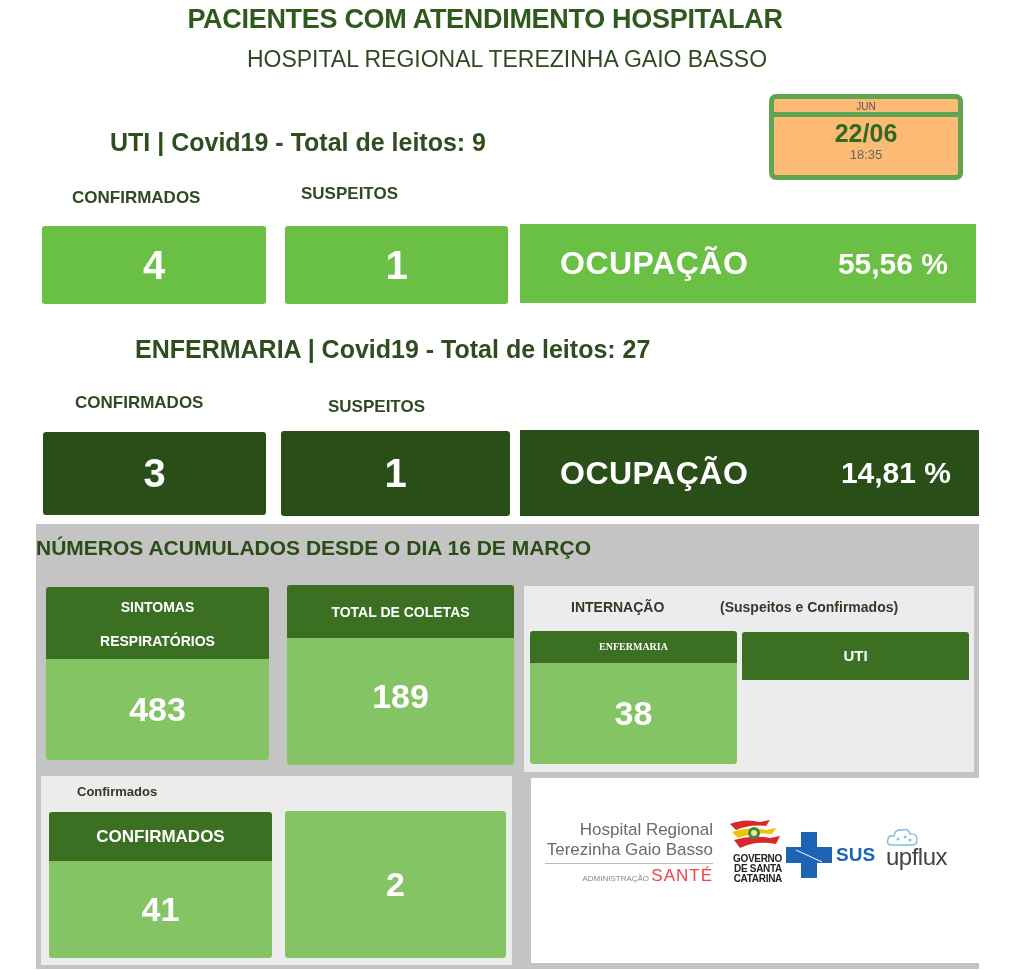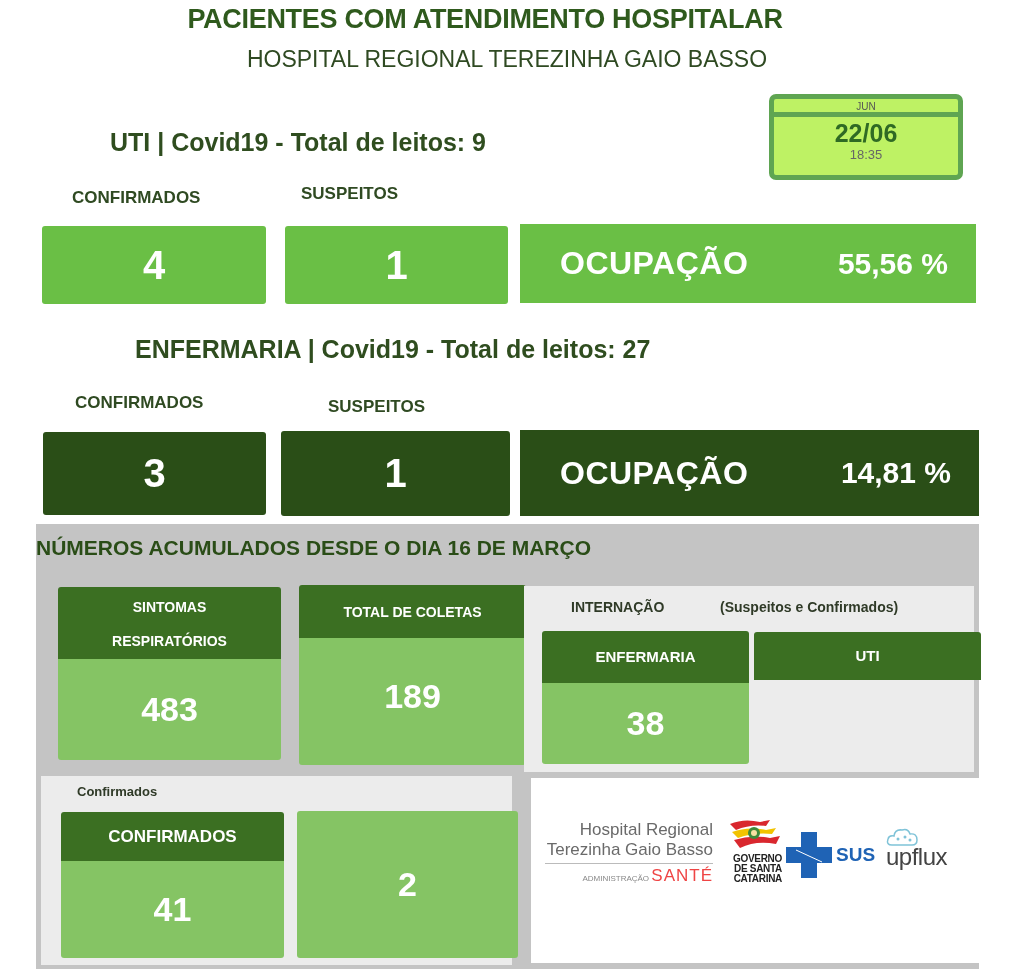--- a/index.html
+++ b/index.html
@@ -6,37 +6,37 @@
   html, body { width: 1024px; height: 970px; background: #ffffff; overflow: hidden; }
   body { position: relative; font-family: "Liberation Sans", "DejaVu Sans", sans-serif; }
   .abs { position: absolute; }
 
   .title { left: 0; width: 970px; top: 4px; text-align: center; font-size: 27px; font-weight: bold; color: #2f5a1d; letter-spacing: -0.3px; }
   .subtitle { left: 0; width: 1014px; top: 46px; text-align: center; font-size: 23px; color: #2f4a22; }
 
   .section-title { font-size: 25px; font-weight: bold; color: #2f4d1f; white-space: nowrap; }
   .lbl { font-size: 17px; font-weight: bold; color: #2f4a22; white-space: nowrap; }
 
-  .datebox { left: 769px; top: 94px; width: 194px; height: 86px; border: 5px solid #5fa552; border-radius: 7px; background: #bef264; }
+  .datebox { left: 769px; top: 94px; width: 194px; height: 86px; border: 5px solid #5fa552; border-radius: 7px; background: #fdba74; }
   .datebox .month { height: 18px; border-bottom: 5px solid #5fa552; text-align: center; font-size: 10px; color: #555; line-height: 15px; }
   .datebox .date { text-align: center; font-size: 25px; font-weight: bold; color: #2f6a24; margin-top: 1px; line-height: 30px; }
   .datebox .time { text-align: center; font-size: 13px; color: #666; line-height: 14px; }
 
   .card { display: flex; align-items: center; justify-content: center; color: #fff; font-weight: bold; border-radius: 3px; }
   .light { background: #6abf45; }
   .dark { background: #2a4e17; }
   .big-num { font-size: 40px; }
   .occ { justify-content: space-between; padding: 0 28px 0 40px; border-radius: 0; }
   .occ .word { font-size: 32px; letter-spacing: 0.5px; }
   .occ .pct { font-size: 30px; }
 
   .panel { left: 36px; top: 524px; width: 943px; height: 445px; background: #c4c4c4; }
   .panel-title { left: 36px; width: 943px; top: 536px; text-align: left; font-size: 21px; font-weight: bold; color: #2a4d17; }
 
-  .tile { border-radius: 3px; overflow: hidden; display: flex; flex-direction: column; margin-left: 12px; }
+  .tile { border-radius: 3px; overflow: hidden; display: flex; flex-direction: column; }
   .tile .head { background: #3b6f22; color: #fff; font-weight: bold; font-size: 14px; text-align: center; display: flex; flex-direction: column; align-items: center; justify-content: center; line-height: 32px; }
   .tile .body { background: #85c464; color: #fff; font-weight: bold; font-size: 34px; display: flex; align-items: center; justify-content: center; flex: 1; }
 
   .subpanel { background: #ececec; }
   .sub-lbl { font-size: 14px; font-weight: bold; color: #2f3a27; white-space: nowrap; }
 
   .logos { left: 531px; top: 778px; width: 448px; height: 185px; background: #fff; }
   .hosp-logo { left: 545px; top: 820px; width: 168px; text-align: right; color: #6a6a6a; font-size: 17px; line-height: 20px; }
   .hosp-logo .line { border-top: 1px solid #bbb; margin-top: 3px; padding-top: 2px; font-size: 8px; color: #888; }
   .hosp-logo .sante { font-size: 17px; color: #ef4444; letter-spacing: 1px; margin-top: 24px; }
@@ -105,21 +105,21 @@
     <span>TOTAL DE COLETAS</span>
   </div>
   <div class="body" style="padding-bottom:10px;">189</div>
 </div>
 
 <div class="abs subpanel" style="left:524px; top:586px; width:450px; height:186px;"></div>
 <div class="abs sub-lbl" style="left:571px; top:599px;">INTERNAÇÃO</div>
 <div class="abs sub-lbl" style="left:720px; top:599px;">(Suspeitos e Confirmados)</div>
 
 <div class="abs tile" style="left:530px; top:631px; width:207px; height:133px;">
-  <div class="head" style="height:52px; font-size:15px;">
+  <div class="head" style="height:32px; font-size:10px;font-family:Liberation Serif, serif;">
     <span>ENFERMARIA</span>
   </div>
   <div class="body">38</div>
 </div>
 <div class="abs tile" style="left:742px; top:632px; width:227px; height:164px;">
   <div class="head" style="height:48px; font-size:15px;">
     <span>UTI</span>
   </div>
 </div>
 

